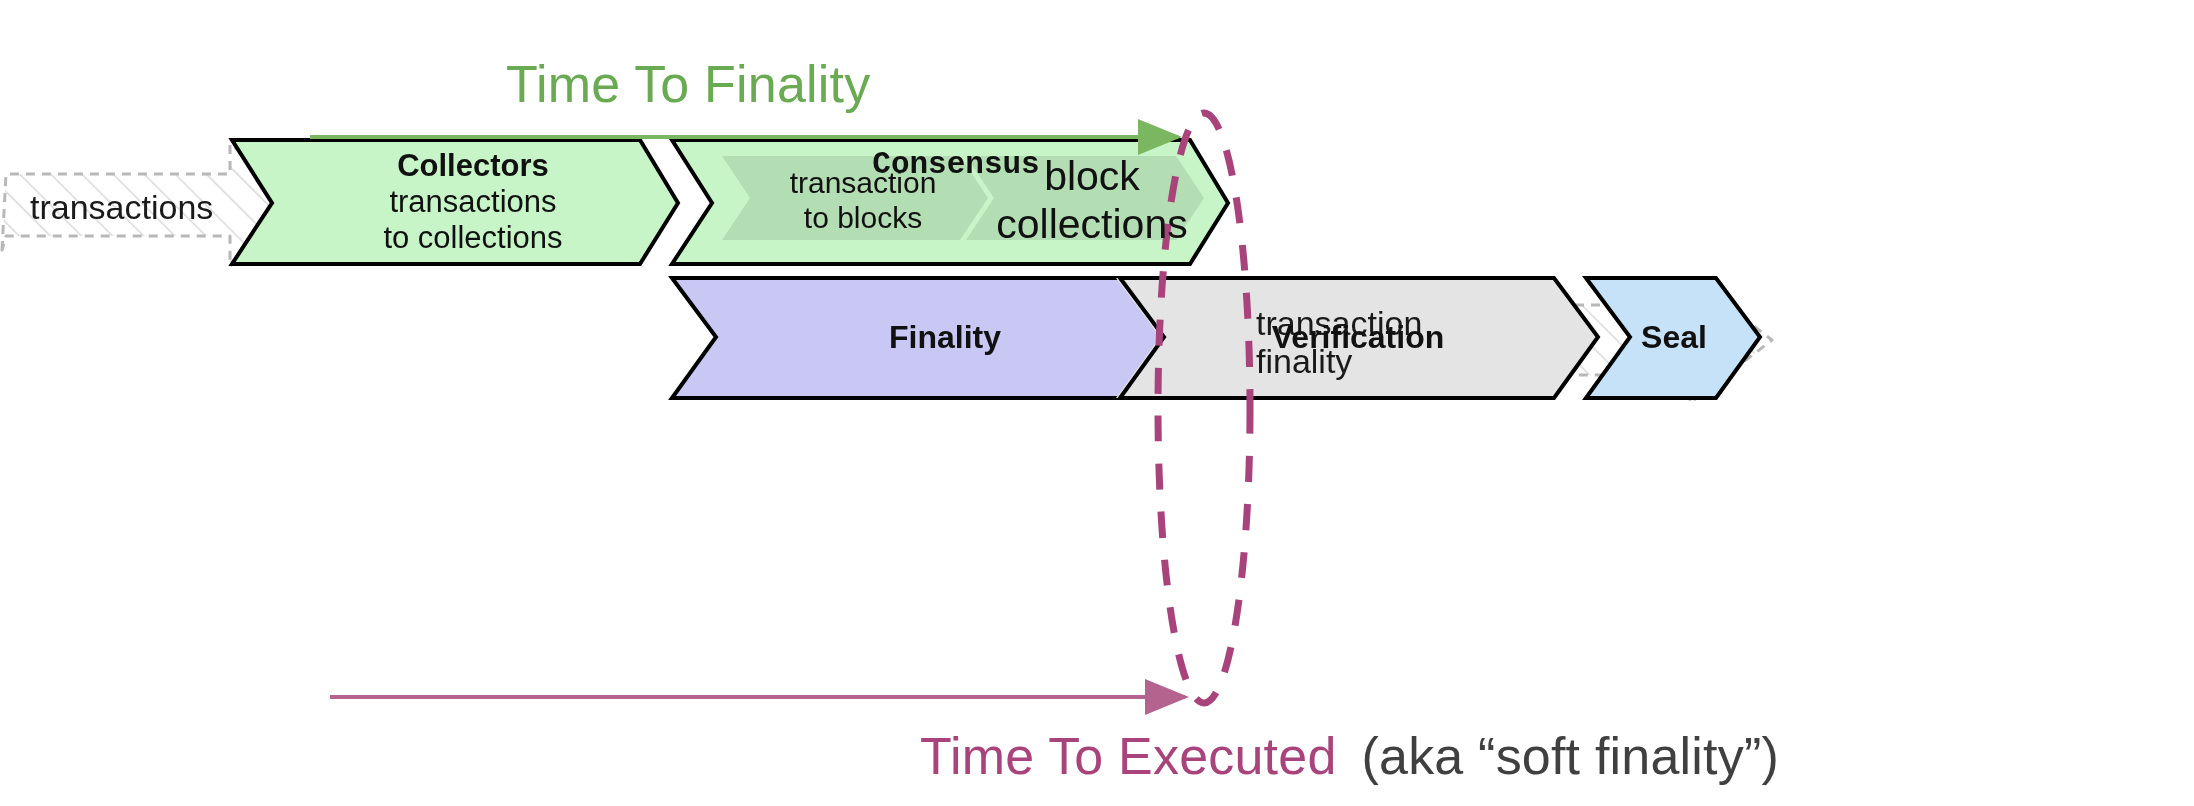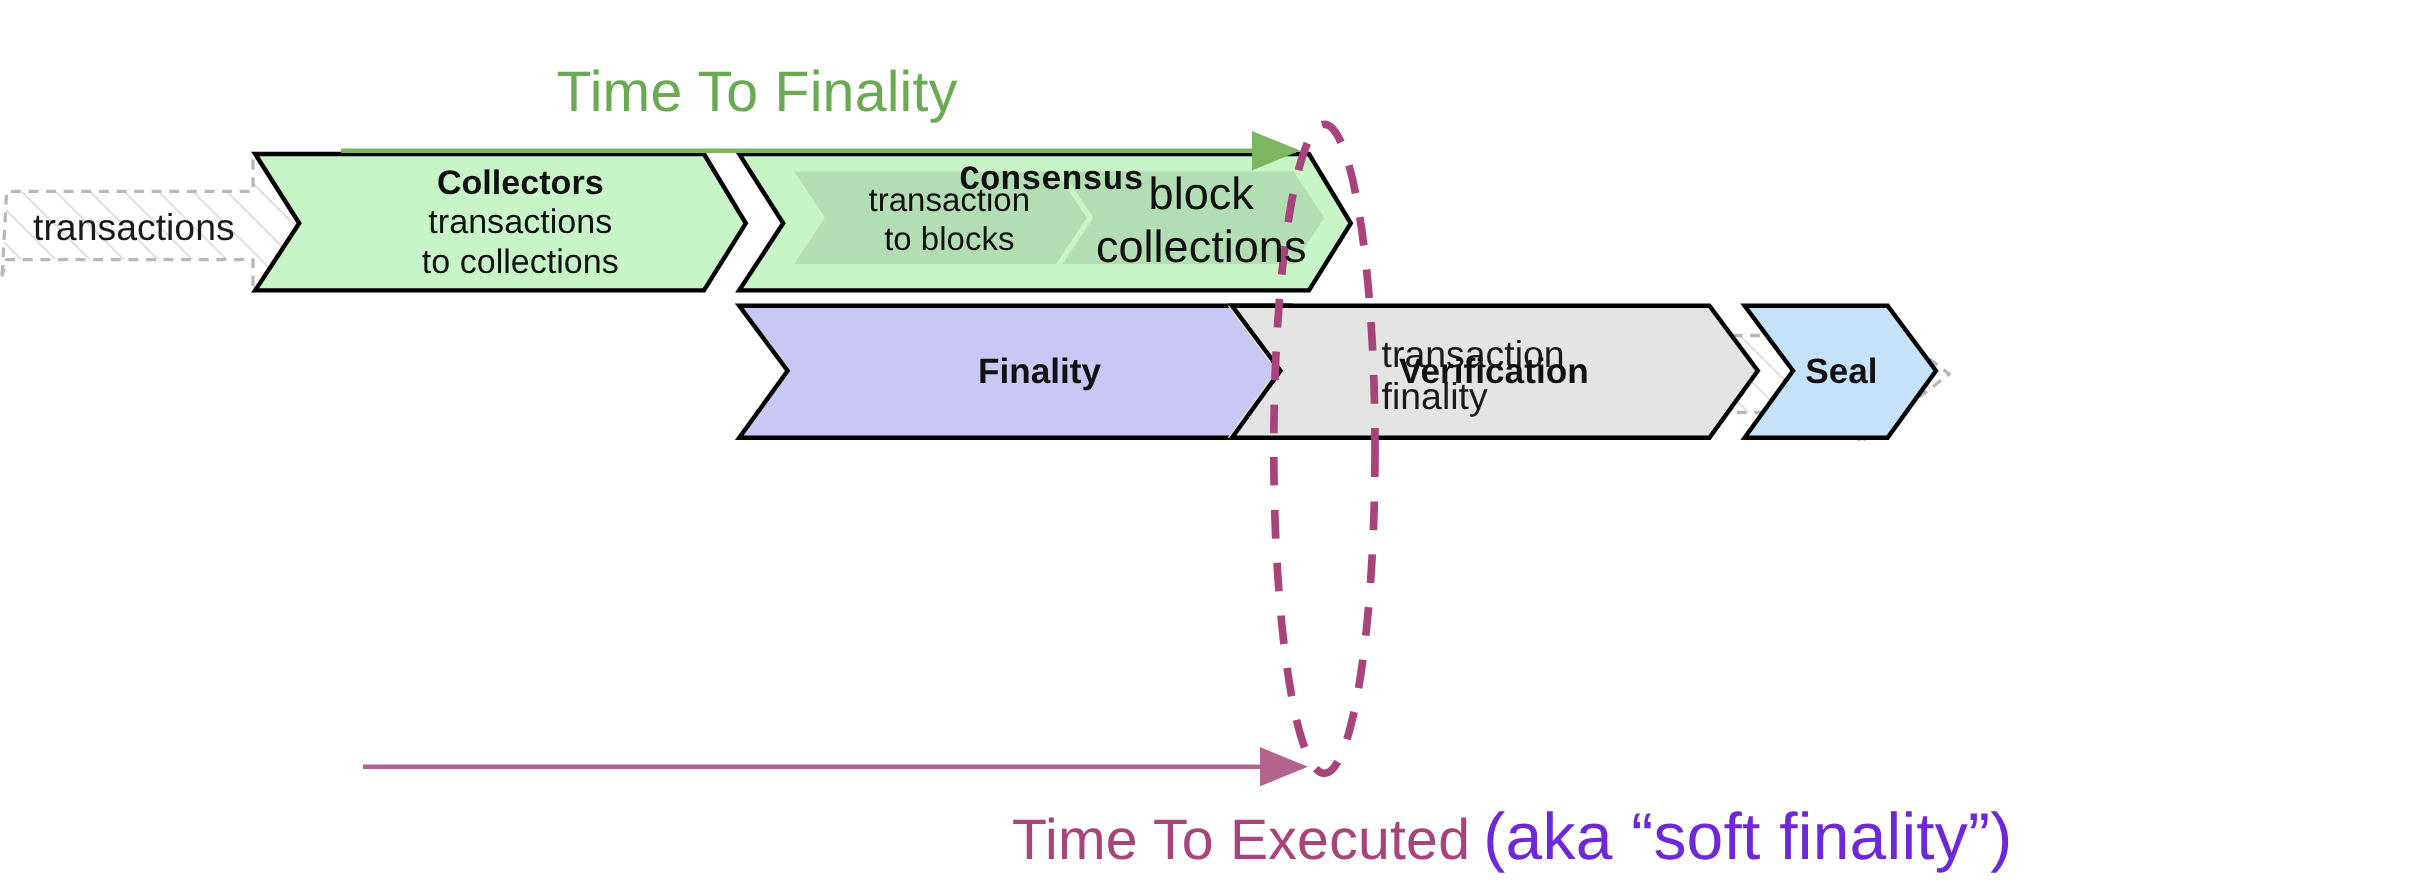--- a/index.html
+++ b/index.html
@@ -27,23 +27,23 @@
     font-size:52px;
     color:#6aaa53;
     margin-top:40px;
   }
   #tte-title{
     left:920px; top:726px;
     font-size:52px;
     color:#a8447b;
   }
   #tte-sub{
-    font-size:60px;
-    color:#6d28d9;
-    margin-left:12px;
+    font-size:52px;
+    color:#404040;
+    margin-left:25px;
   }
 
   
   #overlay{position:absolute;left:0;top:0;width:2194px;height:806px;pointer-events:none;}
 
   
   .chev{
     position:absolute;
     display:flex;
     flex-direction:column;

